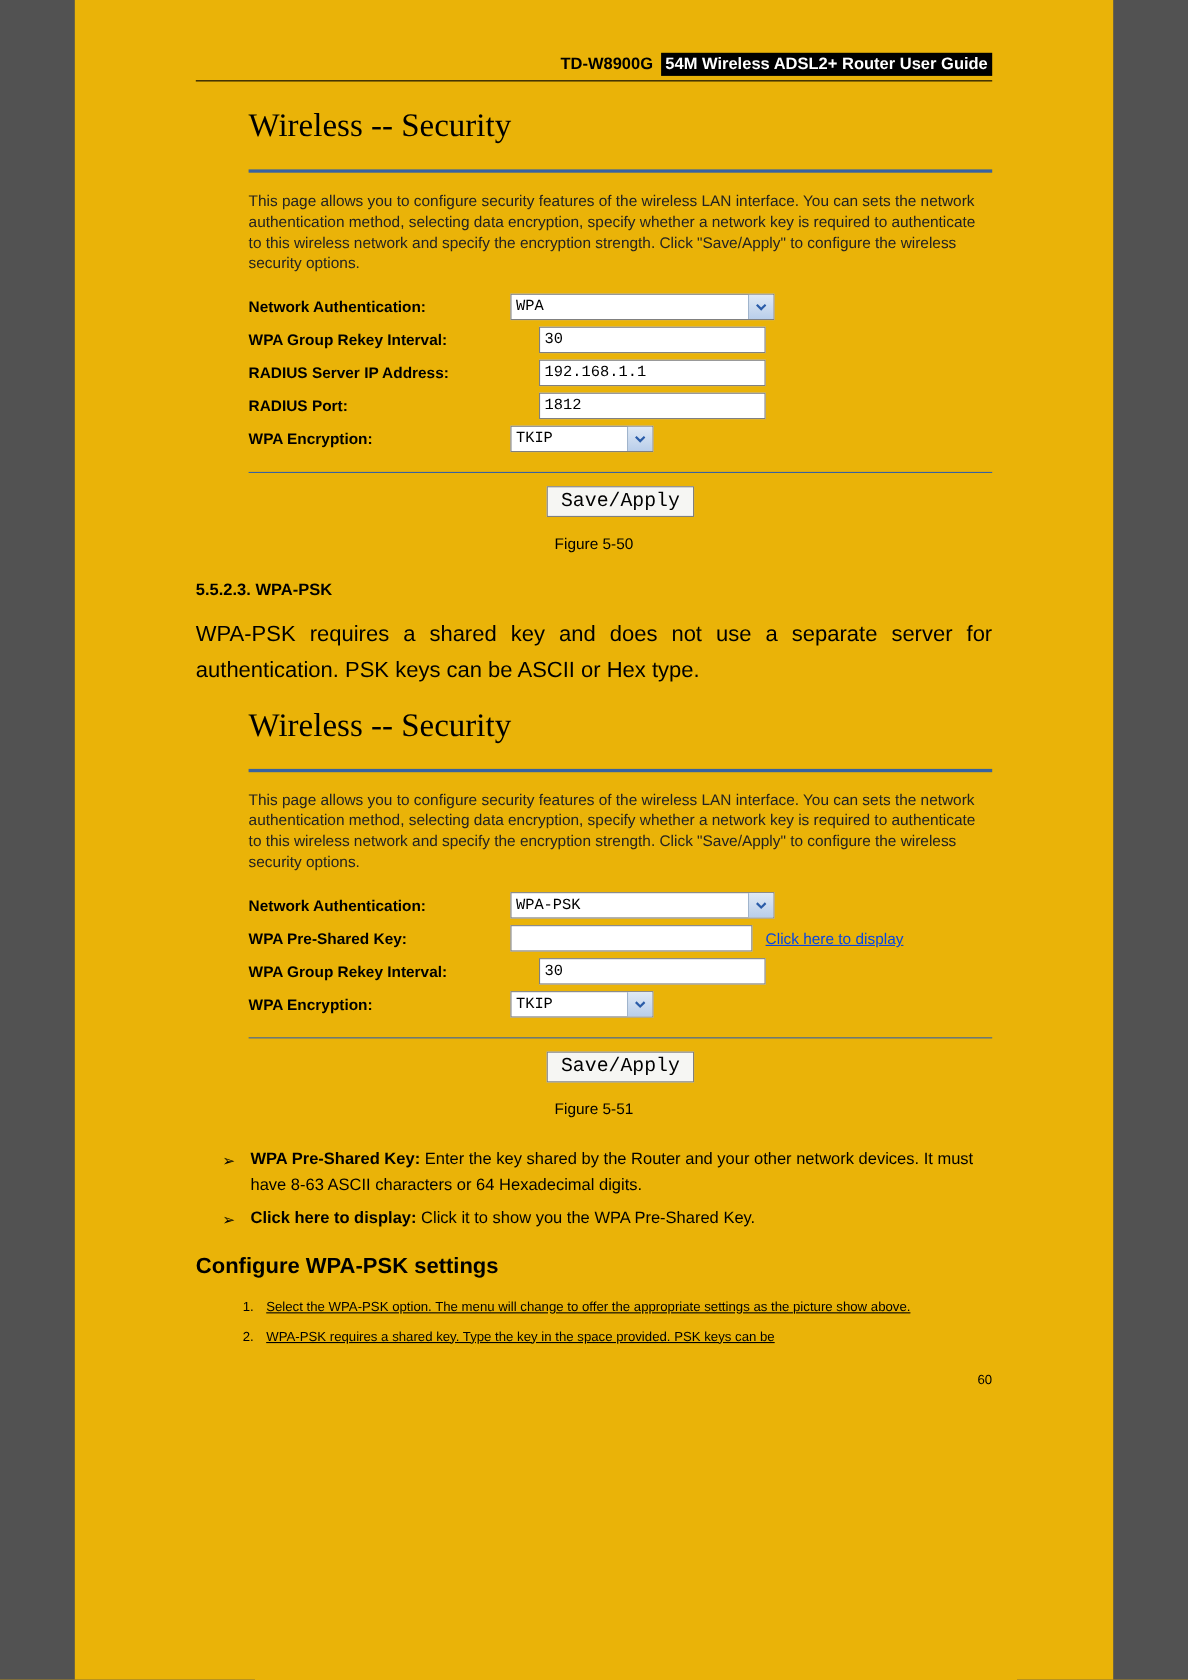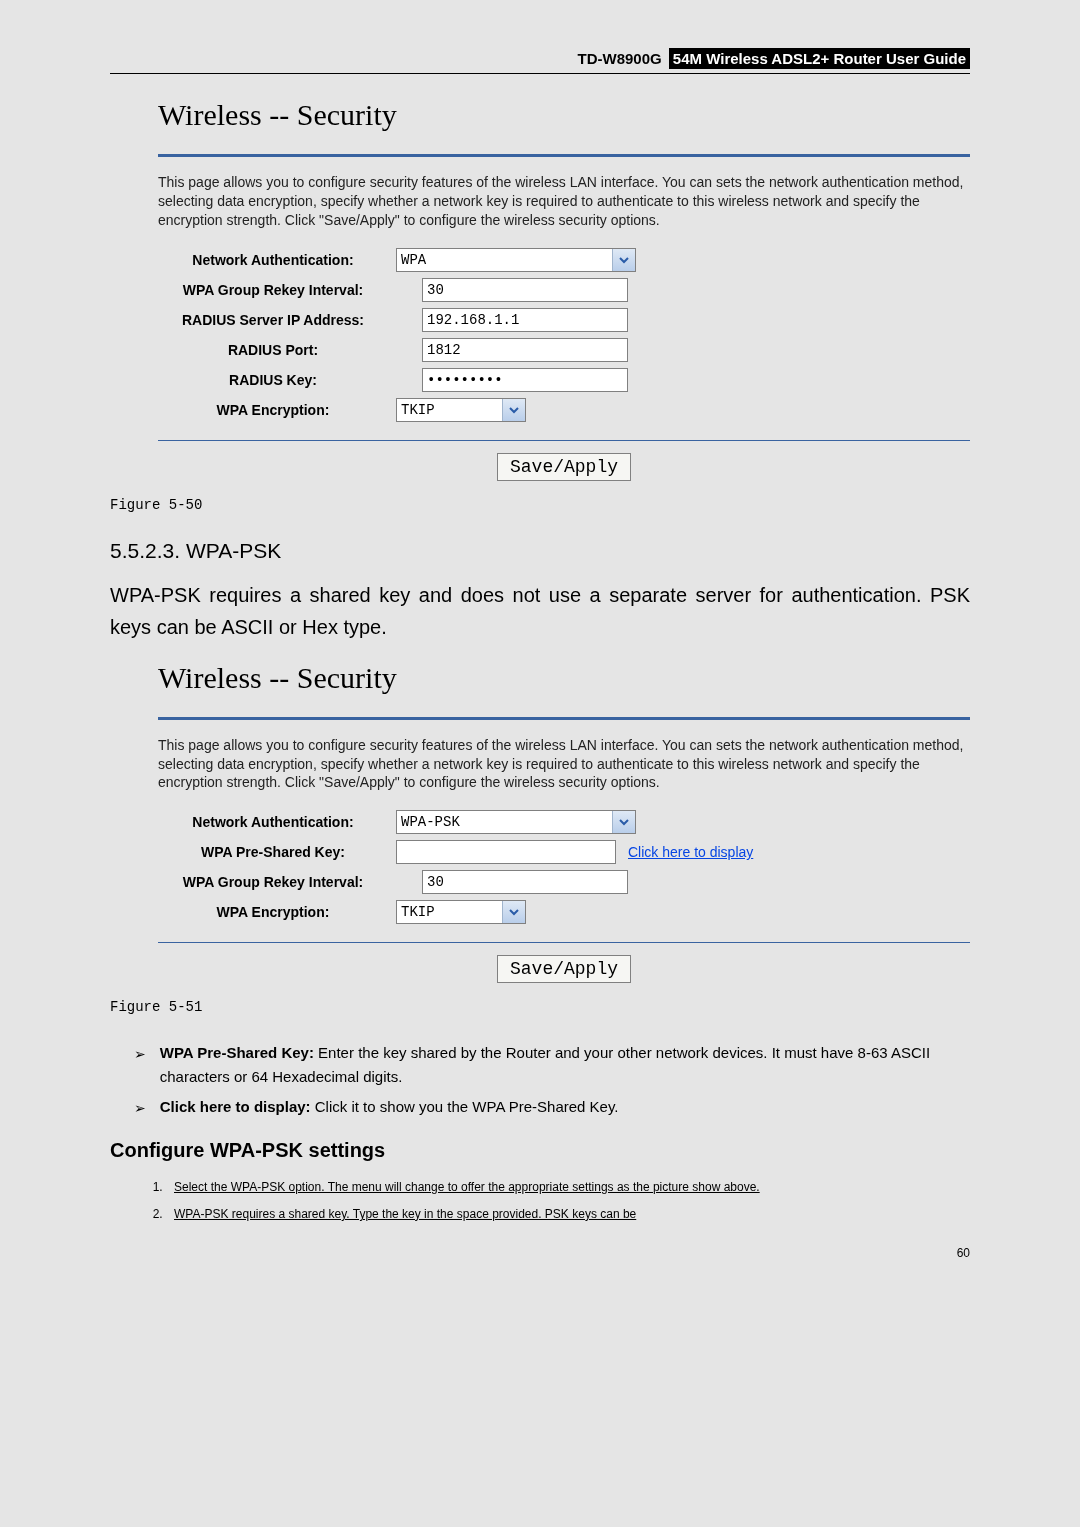--- a/index.html
+++ b/index.html
@@ -4,23 +4,23 @@
 <style>
   body {
     margin: 0;
     background: #525252;
     font-family: Arial, Helvetica, sans-serif;
     font-size: 14px;
     display: flex;
     justify-content: center;
   }
   .page {
-    width: 1080px;
+    width: 944px;
     min-height: 1527px;
-    background: #e5e5e5;
+    background: #eab308;
     box-sizing: border-box;
     padding: 50px 110px 40px 110px;
     color: #000;
   }
   .doc-header {
     text-align: right;
     font-weight: bold;
     font-size: 15px;
     padding-bottom: 6px;
     border-bottom: 1px solid #000;
@@ -60,21 +60,21 @@
     color: #222;
     margin-bottom: 18px;
   }
   .form-row {
     display: flex;
     align-items: center;
     margin: 6px 0;
   }
   .form-label {
     width: 230px;
-    text-align: center;
+    text-align: left;
     font-weight: bold;
     font-size: 14px;
     padding-right: 8px;
   }
   .sel, .txt {
     border: 1px solid #808080;
     background: #fff;
     height: 24px;
     font-family: "Courier New", monospace;
     font-size: 14px;
@@ -106,22 +106,22 @@
     background: #f6f6f3;
     font-family: "Courier New", monospace;
     font-size: 18px;
     height: 26px;
     padding: 0 12px;
     display: inline-flex;
     align-items: center;
     justify-content: center;
   }
   .btn-row { text-align: center; margin: 10px 0 8px 0;}
-  .figure-caption { font-size: 14px; margin: 16px 0 26px 0; font-family: Liberation Mono, monospace;}
-  .section-num { font-weight: normal; font-size: 21px; margin: 18px 0 16px 0;}
+  .figure-caption { text-align: center; font-size: 14px; margin: 16px 0 26px 0;}
+  .section-num { font-weight: bold; font-size: 15px; margin: 18px 0 16px 0;}
   .body-text { font-size: 20px; line-height: 1.6; margin: 0 0 18px 0; text-align: justify;}
   .link { color: #0645e3; text-decoration: underline; margin-left: 12px; font-size:14px;}
   ul.bullets { list-style: none; padding:0; margin: 0 0 14px 0;}
   ul.bullets li { display:flex; font-size:15px; line-height:1.6; margin-bottom:6px;}
   ul.bullets li::before { content:"➢"; margin: 0 14px 0 24px; font-size:14px; padding-top:2px;}
   ol.numlist { margin: 0 0 14px 56px; padding:0; font-size:12px; line-height:1.6;text-decoration:underline;}
   ol.numlist li { margin-bottom:8px; text-align:justify; padding-left:8px;}
   .bold { font-weight: bold; }
   .page-num { text-align:right; font-size:12px; margin-top:22px;}
 </style>
@@ -166,26 +166,20 @@
       </div>
     </div>
 
     <div class="form-row">
       <div class="form-label">RADIUS Port:</div>
       <div class="txt">
         <span>1812</span>
       </div>
     </div>
 
-    <div class="form-row">
-      <div class="form-label">RADIUS Key:</div>
-      <div class="txt">
-        <span>•••••••••</span>
-      </div>
-    </div>
 
     <div class="form-row">
       <div class="form-label">WPA Encryption:</div>
       <div class="sel sel-short">
         <span>TKIP</span>
         <span class="dropdown-arrow">
           <svg viewBox="0 0 10 10">
               <path d="M1 3 L5 7 L9 3" fill="none" stroke="#2a5ca8" stroke-width="2"></path>
             </svg>
         </span>

